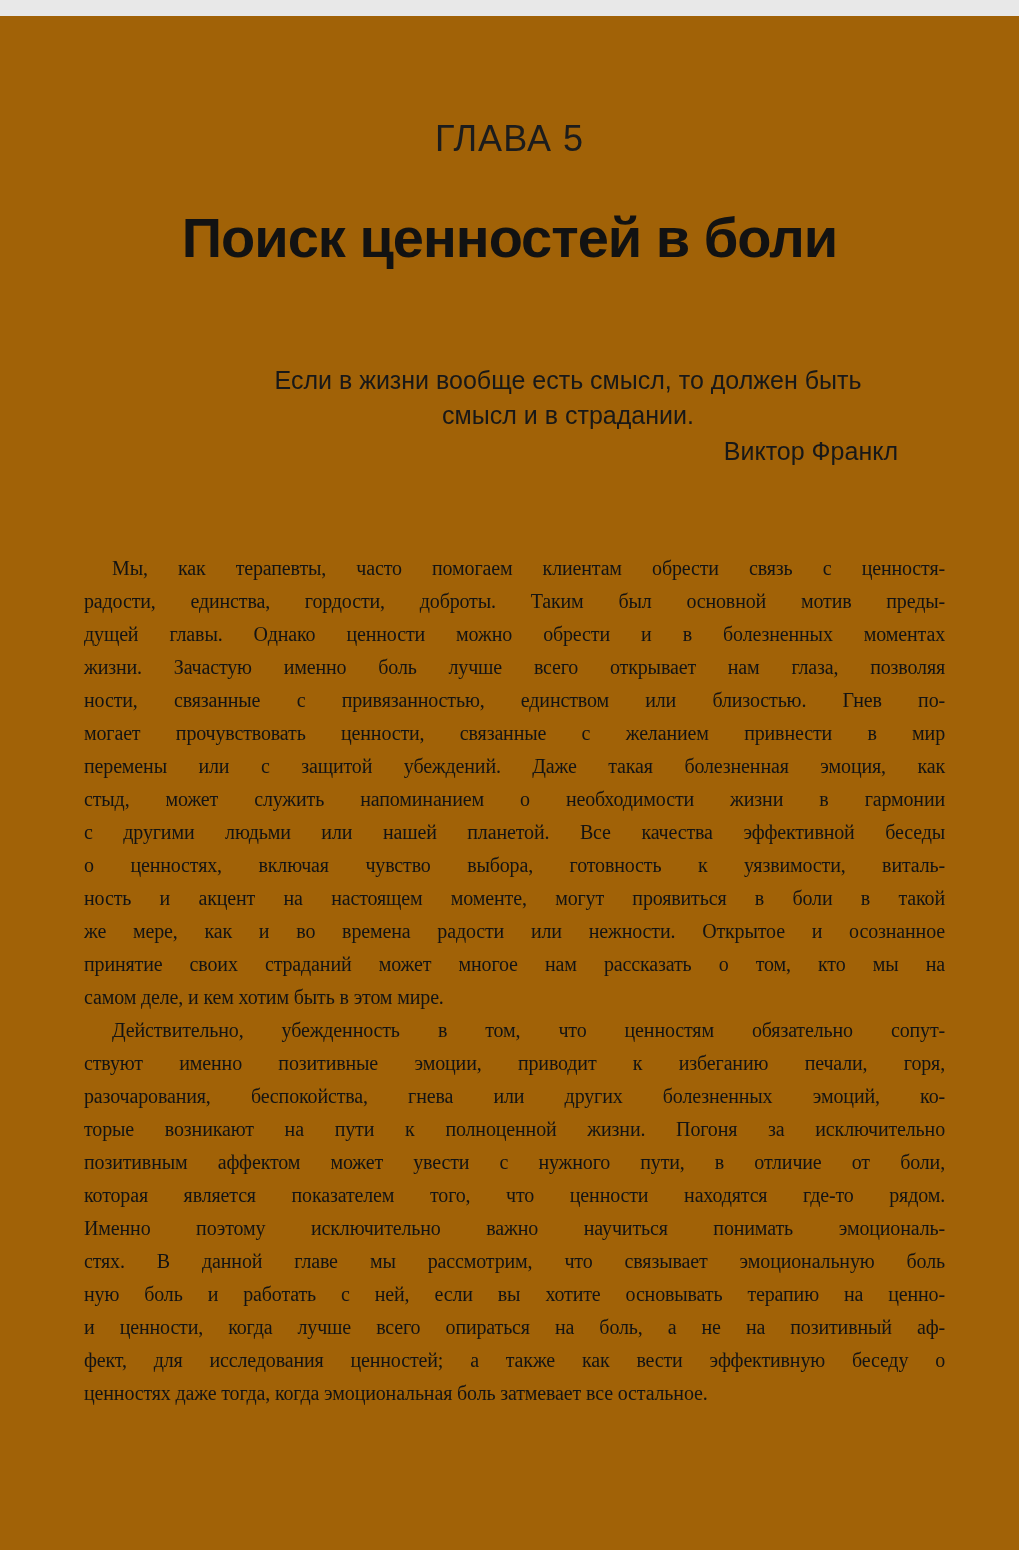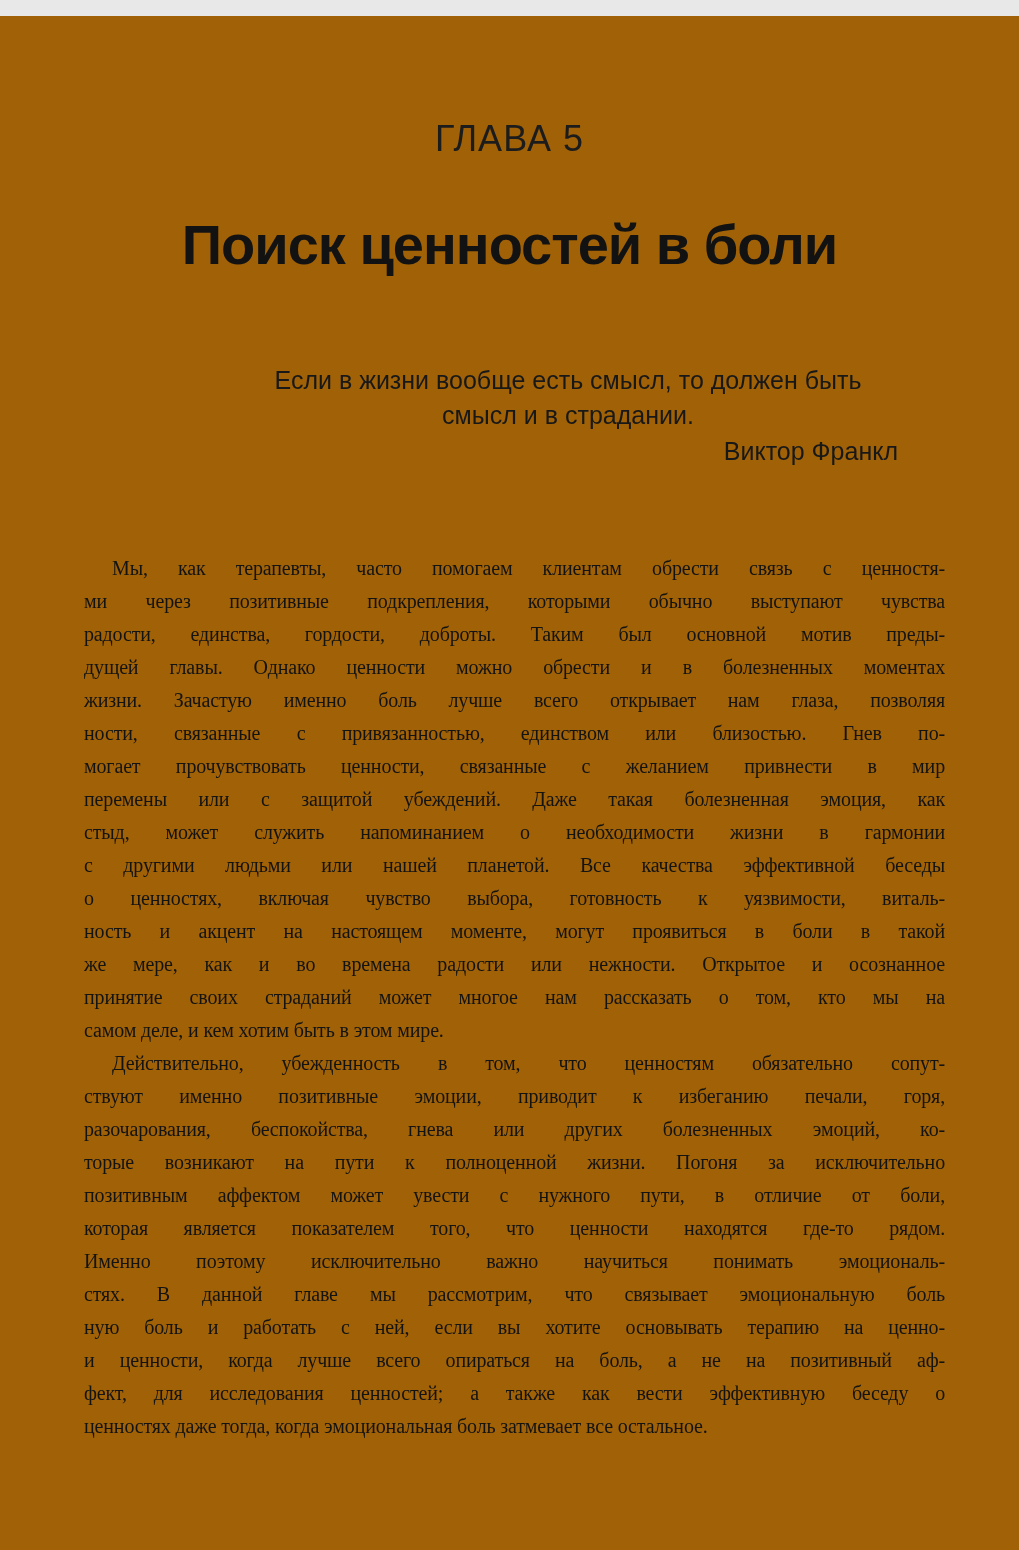--- a/index.html
+++ b/index.html
@@ -20,21 +20,21 @@
     text-align: center;
     font-family: "Liberation Sans", sans-serif;
     font-weight: 400;
     font-size: 36px;
     line-height: 1.2;
     letter-spacing: 1px;
     color: #1c1c1c;
   }
   .page-title {
     position: absolute;
-    top: 197px;
+    top: 190px;
     left: 0;
     width: 100%;
     margin: 0;
     text-align: center;
     font-family: "Liberation Sans", sans-serif;
     font-weight: 700;
     font-size: 56px;
     line-height: 1.15;
     letter-spacing: -1px;
     color: #121212;
@@ -94,21 +94,20 @@
     <div class="epigraph-lines">
         <div class="line">Если в жизни вообще есть смысл, то должен быть</div>
         <div class="line">смысл и в страдании.</div>
       </div>
     <div class="epigraph-author">Виктор Франкл</div>
   </div>
 
   <div class="body-text">
     <div class="para">
         <div class="line">Мы, как терапевты, часто помогаем клиентам обрести связь с ценностя-</div>
-        <div class="line">ми через позитивные подкрепления, которыми обычно выступают чувства</div>
         <div class="line">радости, единства, гордости, доброты. Таким был основной мотив преды-</div>
         <div class="line">дущей главы. Однако ценности можно обрести и в болезненных моментах</div>
         <div class="line">жизни. Зачастую именно боль лучше всего открывает нам глаза, позволяя</div>
         <div class="line">ности, связанные с привязанностью, единством или близостью. Гнев по-</div>
         <div class="line">могает прочувствовать ценности, связанные с желанием привнести в мир</div>
         <div class="line">перемены или с защитой убеждений. Даже такая болезненная эмоция, как</div>
         <div class="line">стыд, может служить напоминанием о необходимости жизни в гармонии</div>
         <div class="line">с другими людьми или нашей планетой. Все качества эффективной беседы</div>
         <div class="line">о ценностях, включая чувство выбора, готовность к уязвимости, виталь-</div>
         <div class="line">ность и акцент на настоящем моменте, могут проявиться в боли в такой</div>

